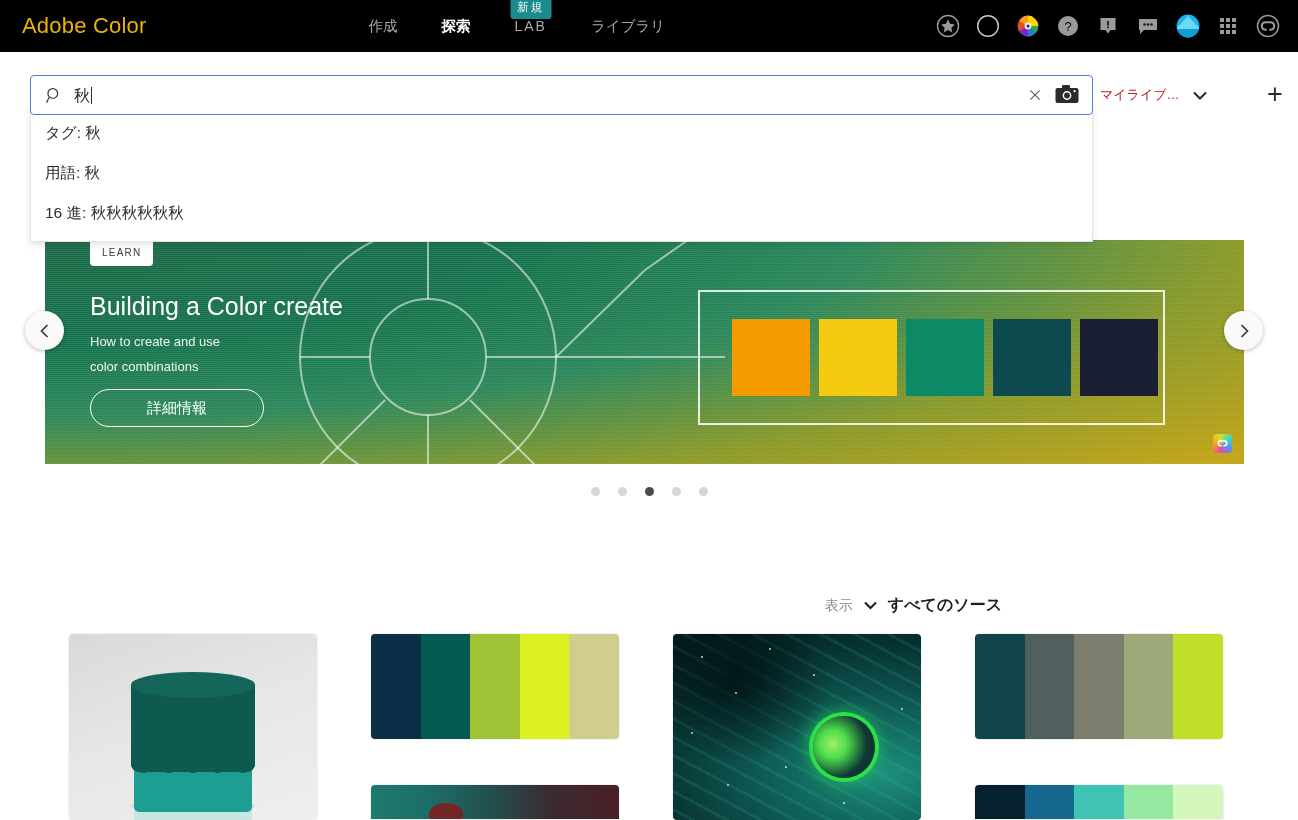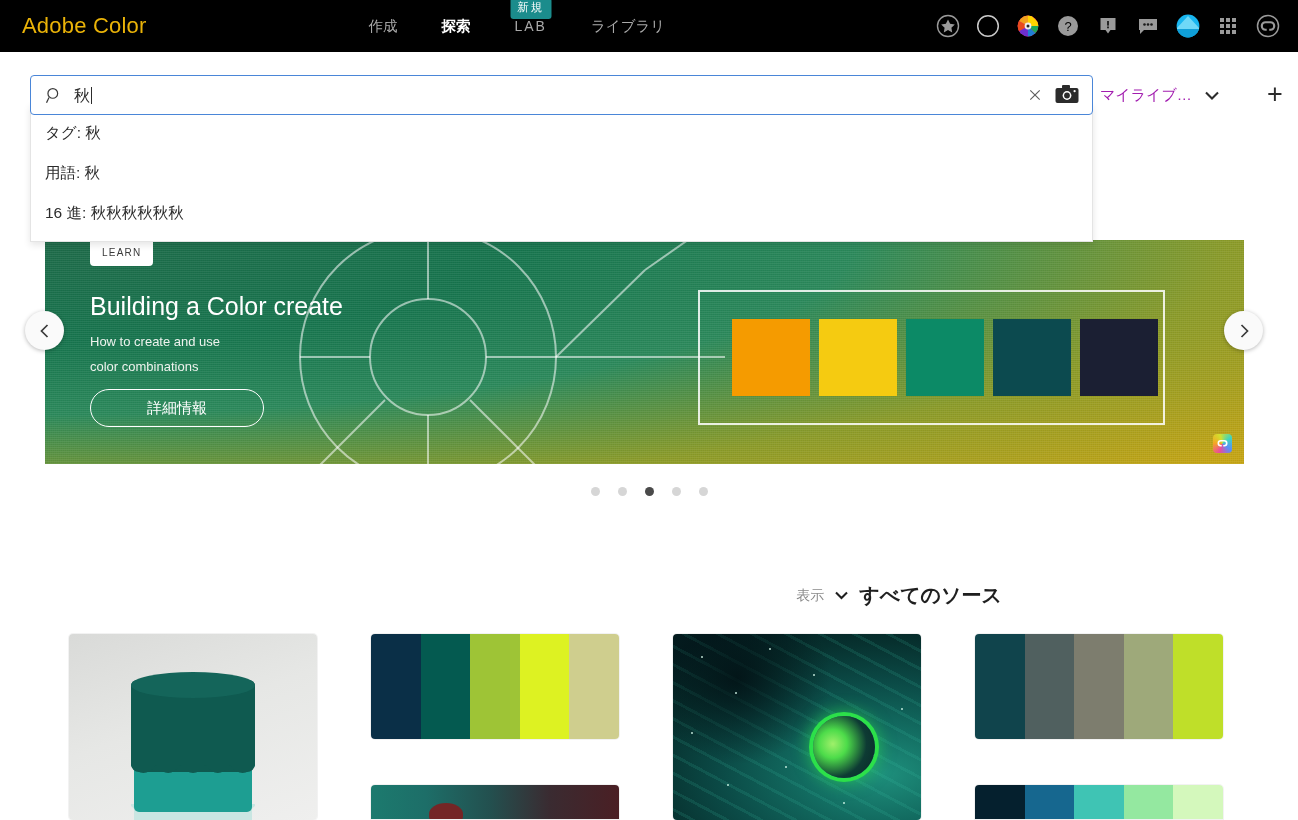--- a/index.html
+++ b/index.html
@@ -115,21 +115,21 @@
   }
 
   .lib-select {
     position: absolute;
     left: 1100px; top: 34px;
     display: flex; align-items: center;
     gap: 13px;
     cursor: pointer;
   }
   .lib-select .lbl {
-    font-size: 15px; color: #a21caf;
+    font-size: 13px; color: #b91c1c;
     max-width: 110px;
     white-space: nowrap; overflow: hidden;
   }
   .plus-btn {
     position: absolute;
     right: 10px; top: 30px;
     width: 26px; height: 26px;
     color: #2c2c2c;
     font-size: 27px; line-height: 24px;
     text-align: center;
@@ -269,32 +269,32 @@
     width: 9px; height: 9px;
     border-radius: 50%;
     background: #d6d6d6;
     cursor: pointer;
   }
   .dot.active { background: #4a4a4a; }
 
   
   .filter-row {
     position: absolute;
-    left: 0; top: 582px;
+    left: 0; top: 595px;
     width: 1090px; height: 38px;
   }
   .filter-group {
     position: absolute;
     right: 88px; top: 0;
     display: flex; align-items: center;
     gap: 11px;
     cursor: pointer;
   }
   .filter-label { font-size: 14px; color: #8a8a8a; }
-  .filter-value { font-size: 20px; color: #1f1f1f; font-weight: bold; }
+  .filter-value { font-size: 16px; color: #1f1f1f; font-weight: bold; }
 
   
   .grid {
     position: absolute;
     left: 0; top: 634px;
     width: 1298px; height: 186px;
   }
   .col { position: absolute; top: 0; }
   .col.c1 { left: 69px;  width: 248px; }
   .col.c2 { left: 371px; width: 248px; }

